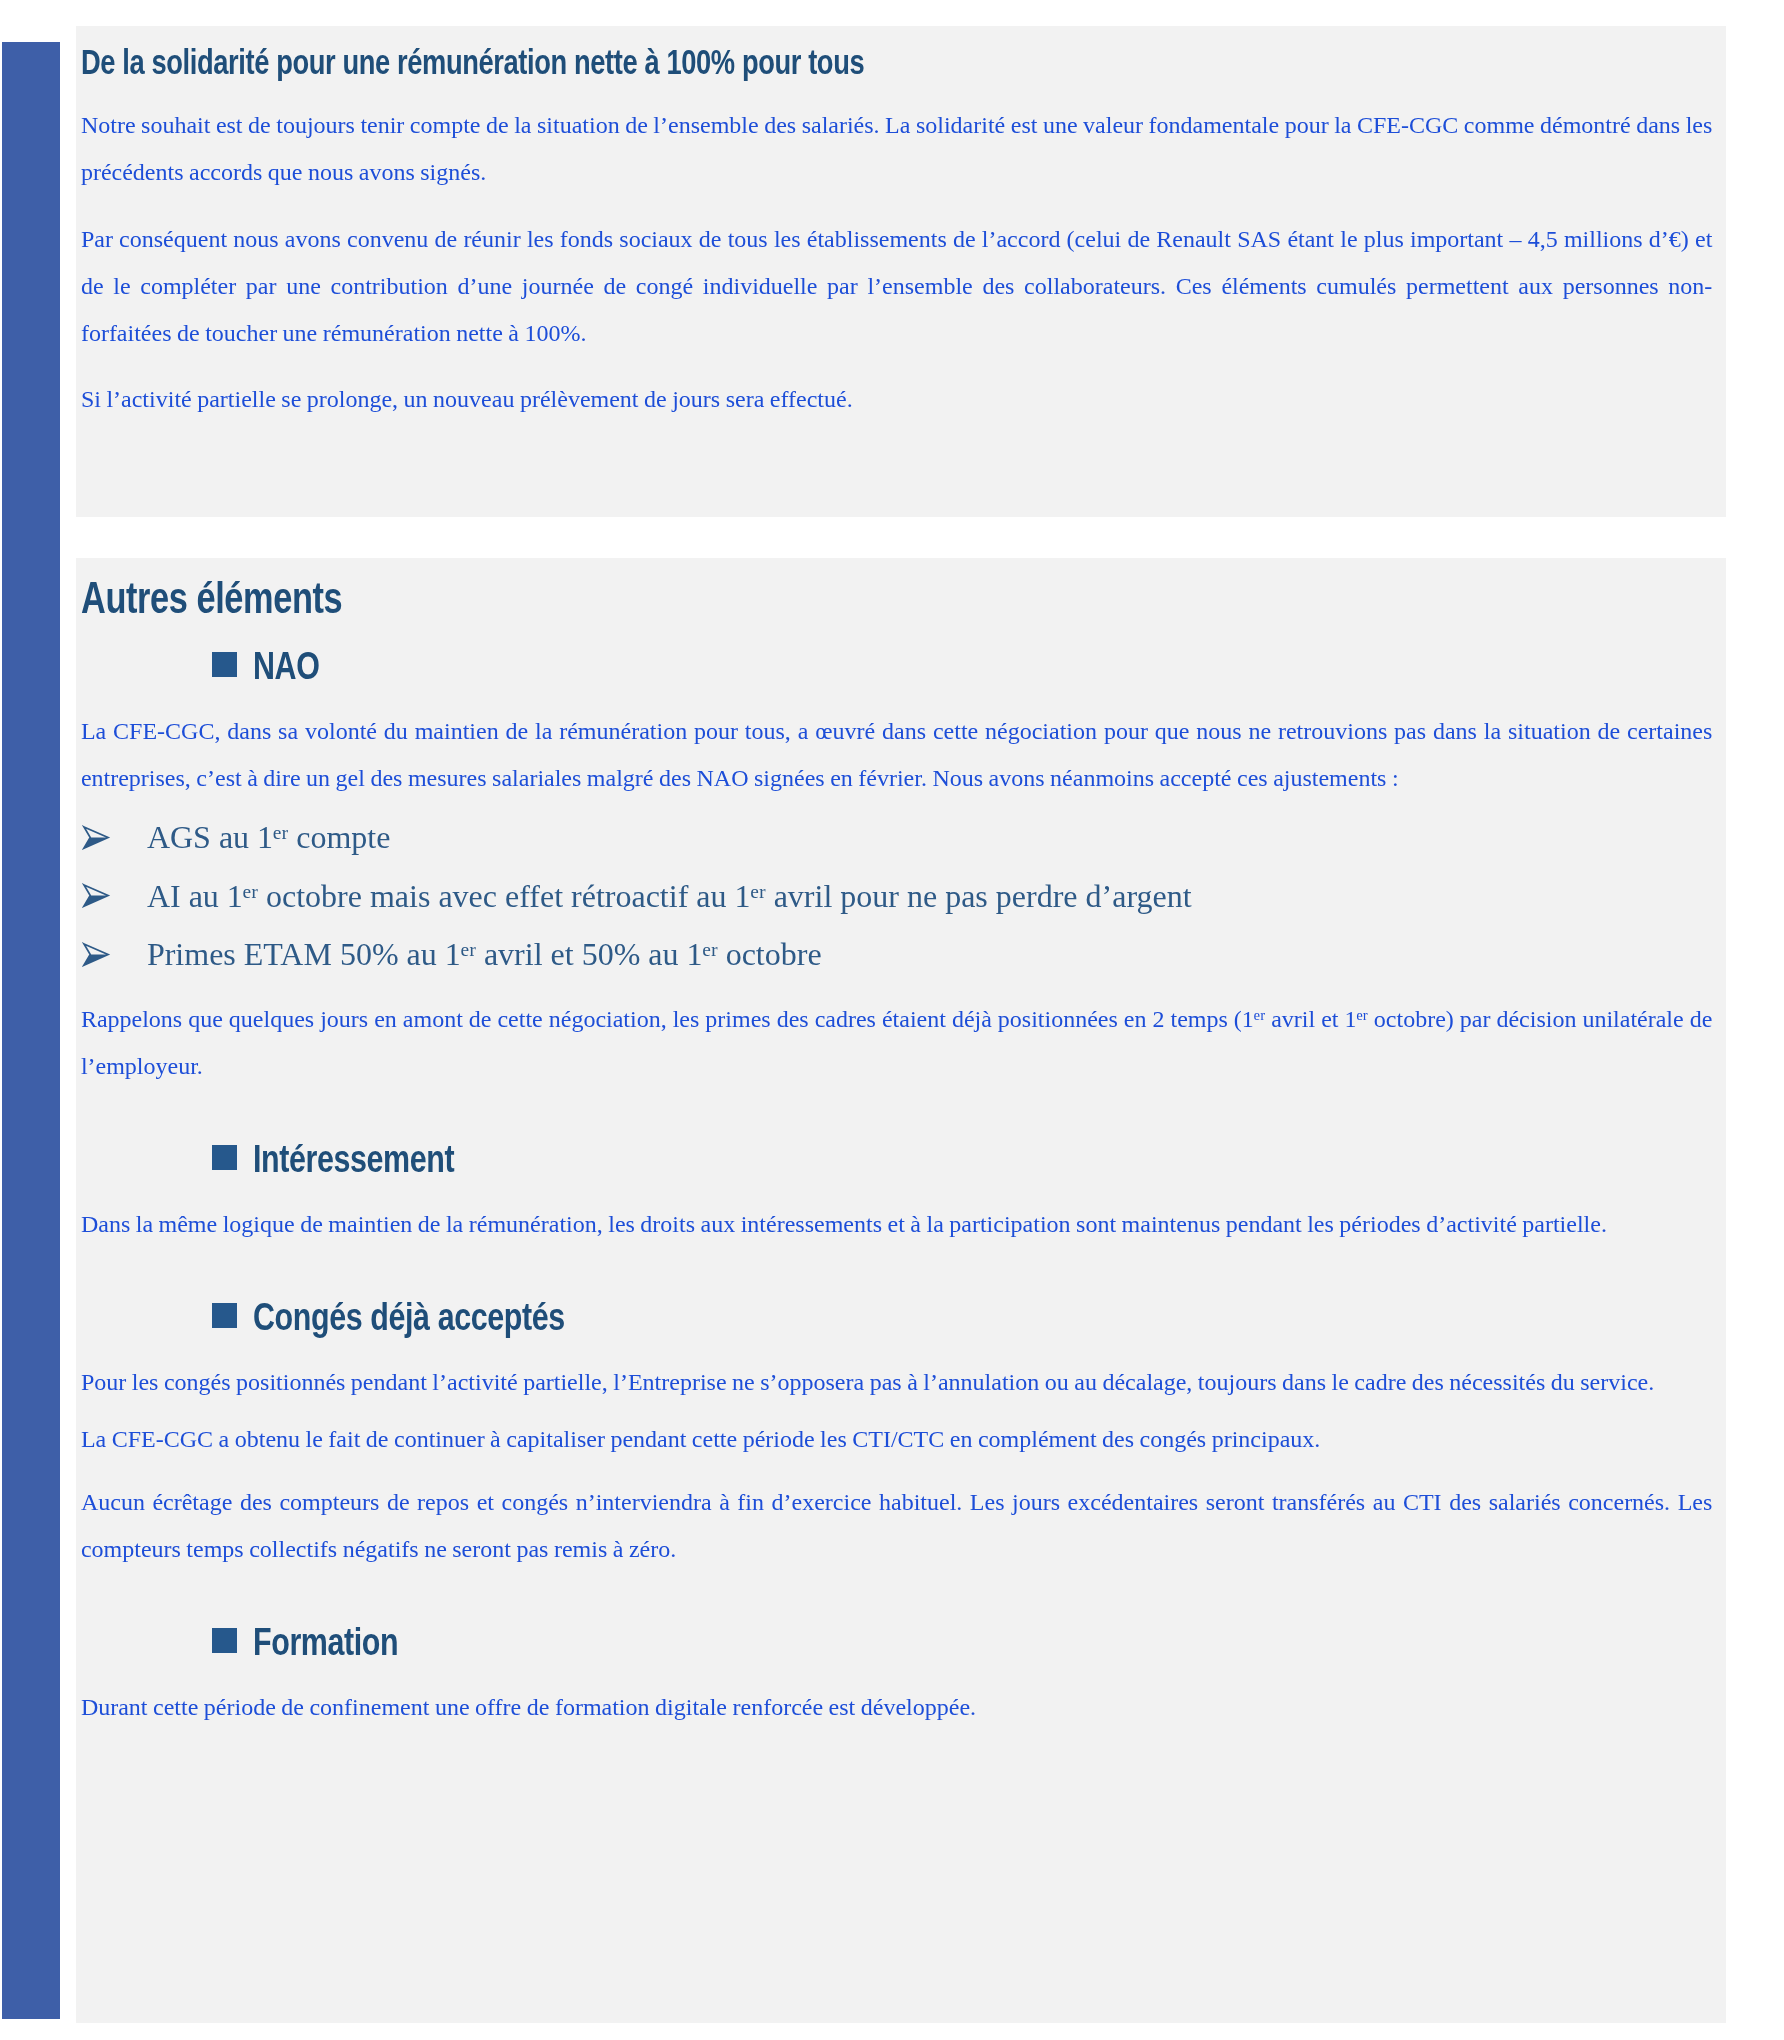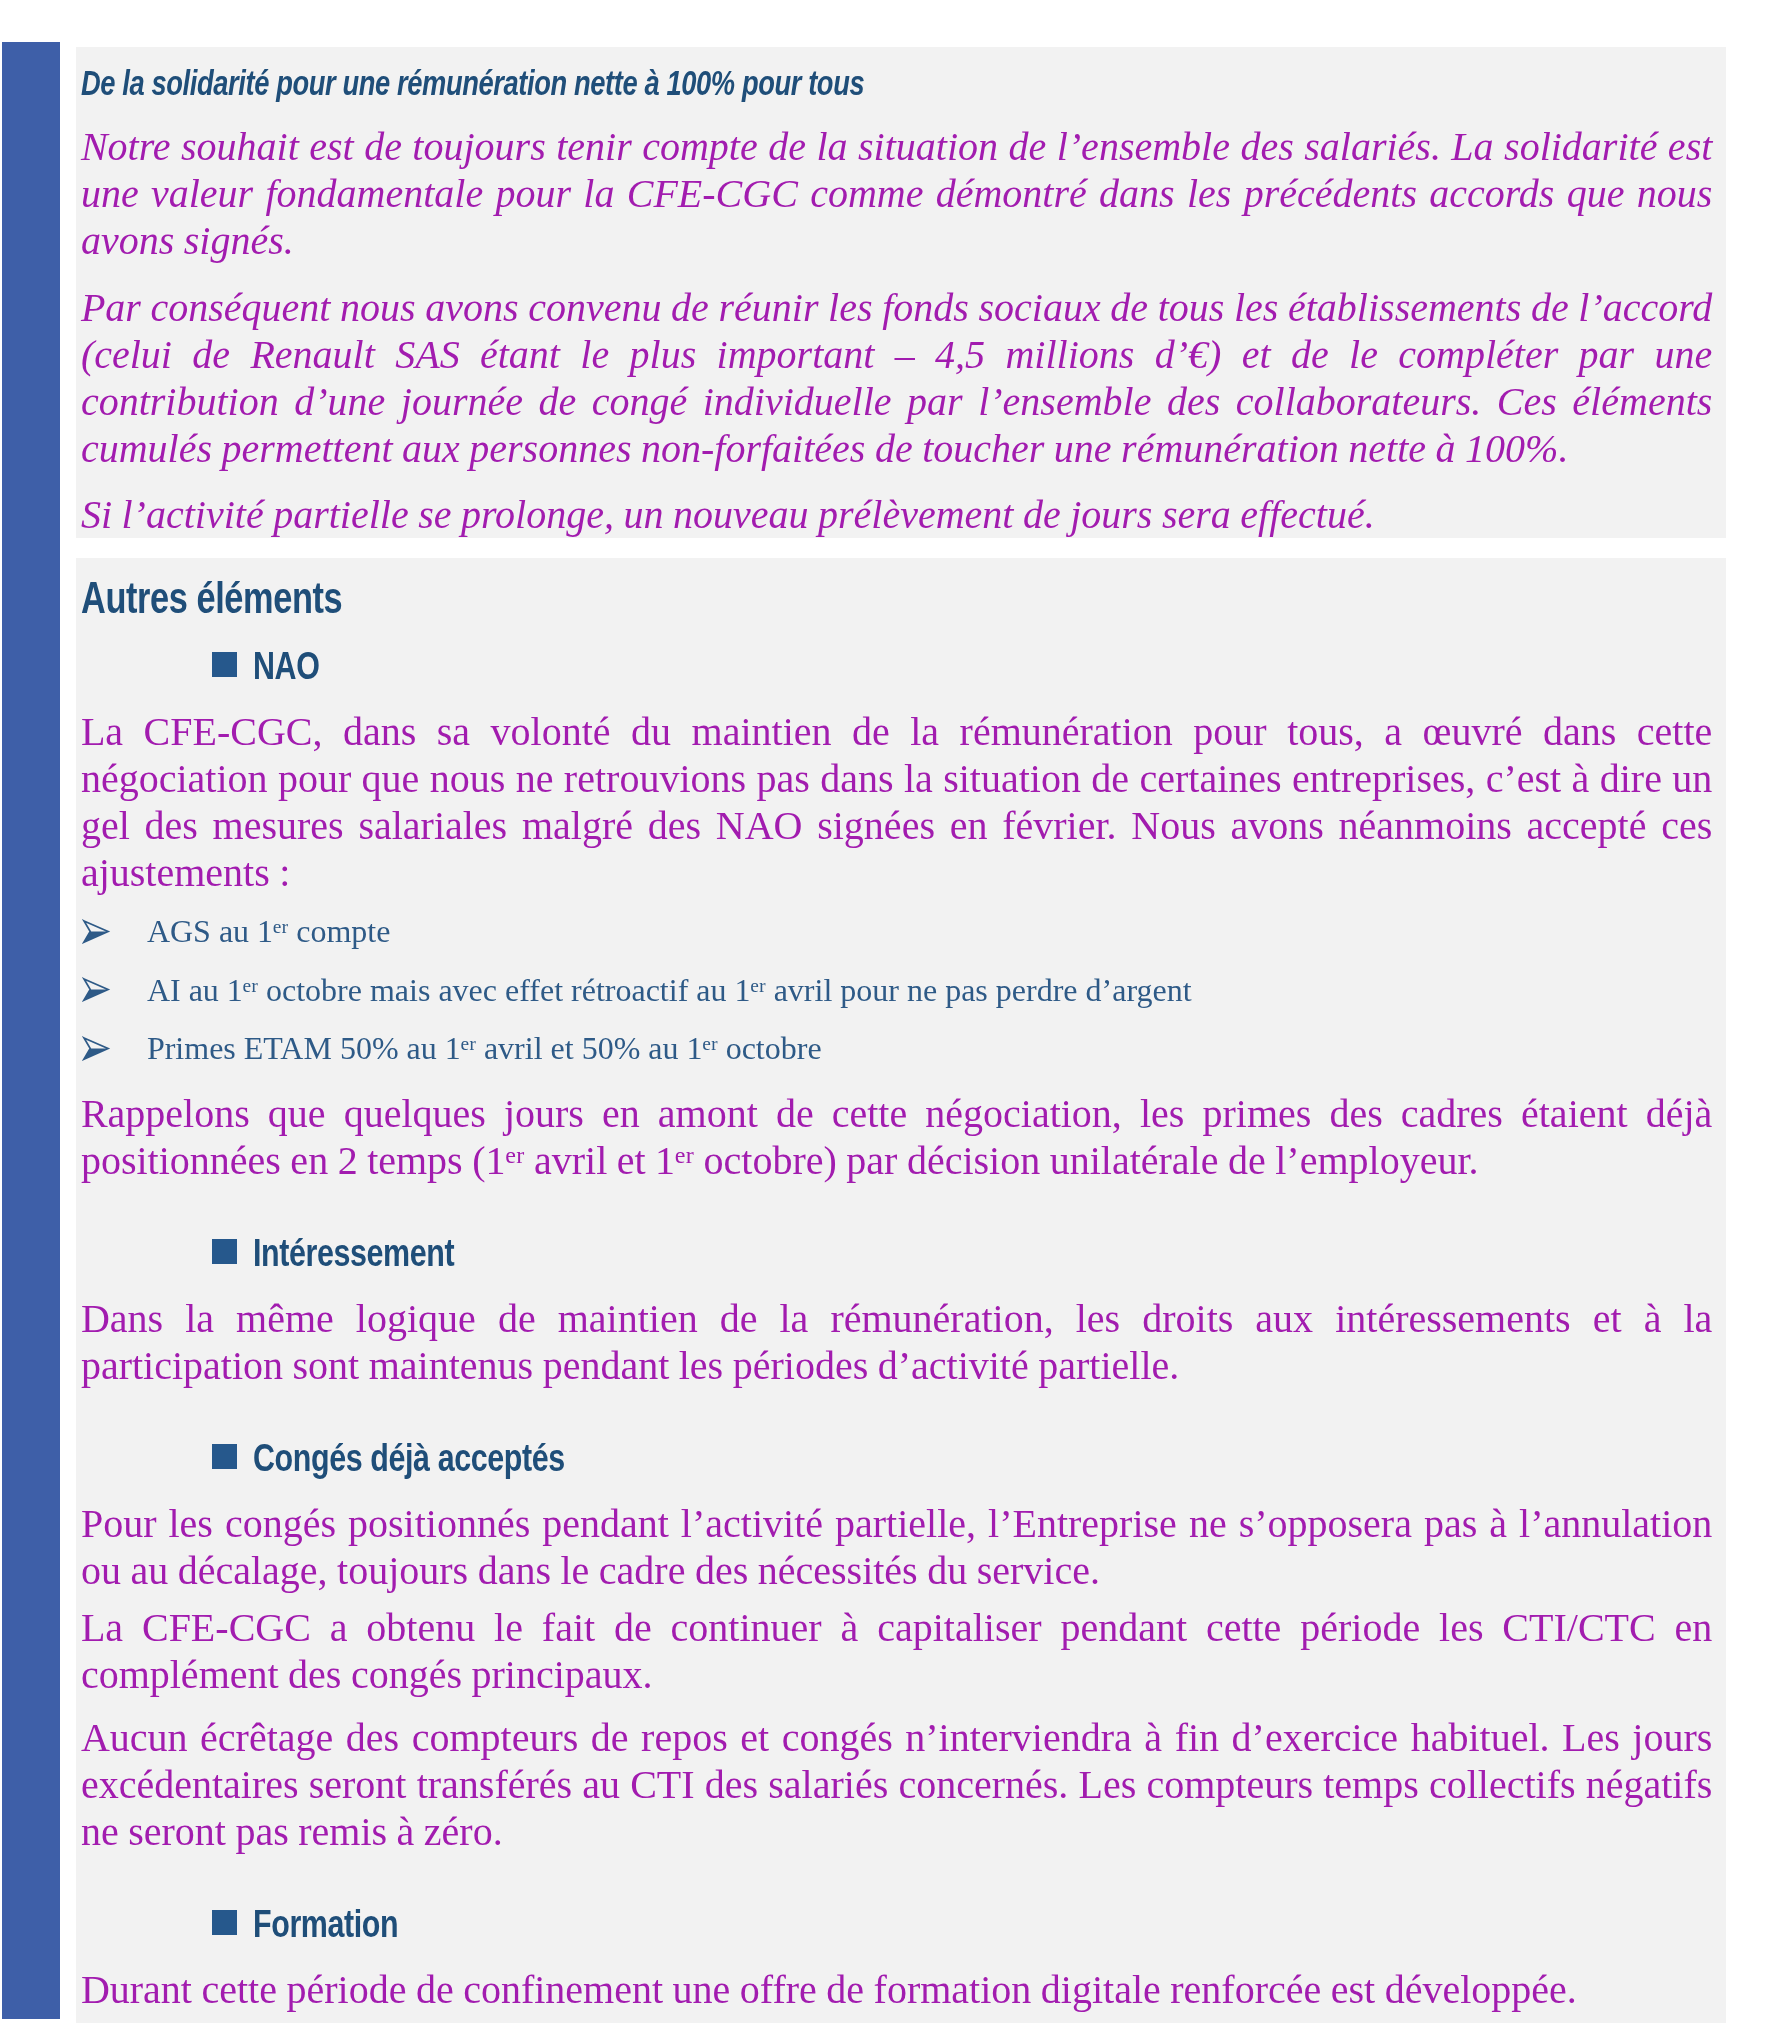--- a/index.html
+++ b/index.html
@@ -16,21 +16,21 @@
     width: 58px; height: 1977px;
     background: #3e5fa8;
   }
   .panel {
     position: absolute;
     left: 76px;
     width: 1650px;
     background: #f2f2f2;
     box-sizing: border-box;
   }
-  .panel-1 { top: 47px; height: 491px; padding: 9.8px 13.7px 0 4.9px; font-style: italic; }
+  .panel-1 { top: 26px; height: 491px; padding: 9.8px 13.7px 0 4.9px; }
   .panel-2 { top: 558px; height: 1465px; padding: 11.7px 13.7px 0 4.9px; }
 
   .hx {
     display: inline-block;
     transform: scaleX(0.78);
     transform-origin: 0 50%;
     white-space: nowrap;
     font-family: "Liberation Sans", "DejaVu Sans", sans-serif;
     font-weight: bold;
     color: #1f4e79;
@@ -47,23 +47,23 @@
   .sq {
     display: inline-block;
     width: 25px; height: 25px;
     background: #26588c;
     margin-right: 16.6px;
     transform: translateY(-2px);
   }
 
   p.body {
     margin: 9.8px 0 0 0;
-    font-size: 40px;
+    font-size: 24px;
     line-height: 47px;
-    color: #a21caf;
+    color: #1d4ed8;
     text-align: justify;
     word-spacing: -0.5px;
   }
   p.body.gap { margin-top: 19.5px; }
   p.body.first { margin-top: 13.7px; }
   p.body.cont { margin-top: 16px; }
   p.body.single { text-align: left; }
 
   ul.arrows {
     list-style: none;

